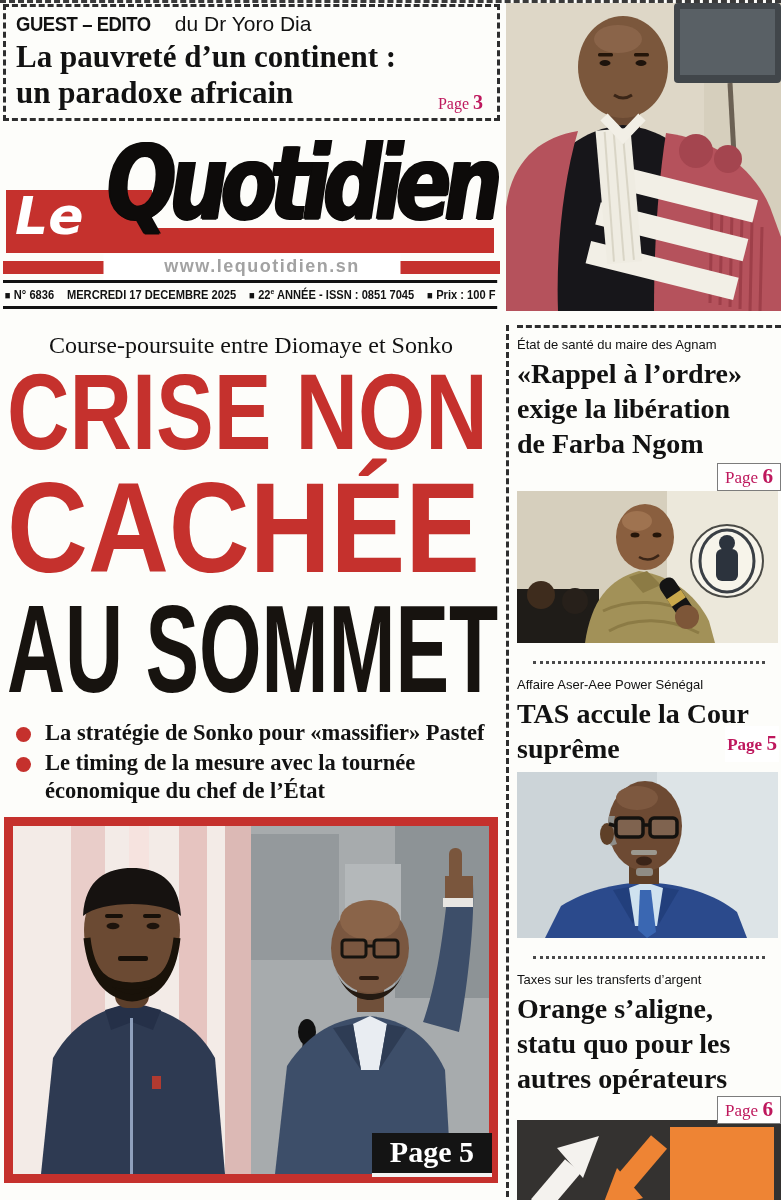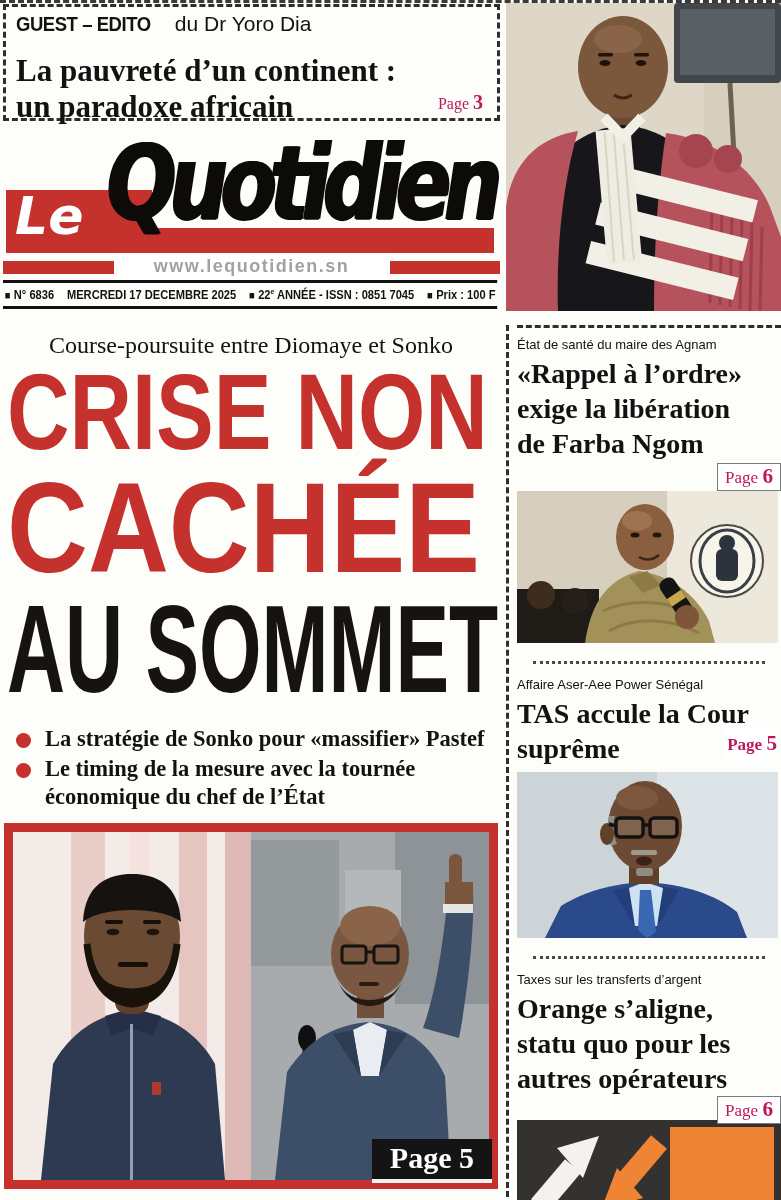--- a/index.html
+++ b/index.html
@@ -12,21 +12,21 @@
   .serif{font-family:"Liberation Serif","DejaVu Serif",serif;}
 
   
   .col-left{position:absolute;left:0;top:0;width:502px;}
   .guest-box{
     position:relative;margin:1px 2px 0 3px;border:3px dashed #2e2e2e;
     padding:5px 10px 6px 10px;height:100px;box-sizing:content-box;
   }
   .guest-kicker{font-size:21px;line-height:24px;white-space:nowrap;}
   .guest-kicker .gk-bold{display:inline-block;font-weight:bold;letter-spacing:-.5px;transform:scaleX(.88);transform-origin:left;}
-  .guest-title{font-family:"Liberation Serif",serif;font-weight:bold;font-size:31px;line-height:36px;margin-top:17px;}
+  .guest-title{font-family:"Liberation Serif",serif;font-weight:bold;font-size:31px;line-height:36px;margin-top:3px;}
   .page-label{font-family:"Liberation Serif",serif;color:#be185d;}
   .page-label b{font-size:1.25em;}
   .guest-page{position:absolute;right:14px;bottom:4px;font-size:16px;}
 
   
   .masthead{position:relative;height:133px;margin:3px 8px 0 3px;}
   .mast-red-block{position:absolute;left:3px;top:66px;width:146px;height:62px;background:#c5312d;}
   .mast-red-band{position:absolute;left:3px;right:0;top:104px;height:25px;background:#c5312d;}
   .mast-le{
     position:absolute;left:12px;top:64px;color:#fff;z-index:3;
@@ -39,42 +39,42 @@
     transform:scaleX(.97) scaleY(1.22);transform-origin:left top;
     text-shadow:1.5px 0 #0d0b0a,-1.5px 0 #0d0b0a,0 1px #0d0b0a;
   }
   .mast-bottom{position:relative;margin:4px 2px 0 3px;}
   .stripes{display:flex;height:13px;}
   .stripe{background:#c5312d;flex:1;}
   .stripe-gap{width:274px;}
   .wwwbox{
     position:absolute;top:-7px;left:50%;transform:translateX(-50%);
     width:276px;height:26px;line-height:25px;background:#fff;z-index:2;text-align:center;
-    color:#a2a2a2;font-weight:bold;font-size:18px;letter-spacing:1.5px;
+    color:#a2a2a2;font-weight:bold;font-size:18px;letter-spacing:1.5px;padding-left:21px;
   }
   .infobar{
     margin-top:6px;border-top:3px solid #121212;border-bottom:3px solid #121212;
     padding:4px 2px;display:flex;justify-content:space-between;align-items:center;
     font-weight:bold;font-size:13px;white-space:nowrap;
     width:578px;transform:scaleX(.855);transform-origin:left top;box-sizing:border-box;
   }
   .sq{font-size:11px;margin-right:4px;}
   sup{font-size:.62em;}
 
   
   .main-kicker{font-family:"Liberation Serif",serif;font-size:24px;text-align:center;margin-top:23px;}
   .hl-wrap{overflow:visible;padding-left:7px;}
   .hl{display:inline-block;font-family:"Liberation Sans",sans-serif;font-weight:bold;transform-origin:left top;white-space:nowrap;}
   .hl-1{height:104px;}
   .hl-1 .hl{font-size:84px;line-height:84px;color:#c5312d;transform:scale(1.03,1.27);}
   .hl-2{height:124px;}
   .hl-2 .hl{font-size:100px;line-height:100px;color:#c5312d;transform:scale(1.12,1.28);}
   .hl-3{height:132px;}
   .hl-3 .hl{font-size:82px;line-height:82px;color:#17130f;transform:scale(.98,1.52);}
-  .bullets{margin:6px 0 0 16px;padding:0;list-style:none;}
+  .bullets{margin:0 0 0 16px;padding:0;list-style:none;}
   .bullets li{display:flex;margin-bottom:2px;}
   .dot{flex:0 0 15px;width:15px;height:15px;border-radius:50%;background:#c5312d;margin:8px 14px 0 0;}
   .bullet-text{font-family:"Liberation Serif",serif;font-weight:bold;font-size:22.5px;line-height:28px;max-width:452px;}
 
   
   .main-photo{
     position:relative;margin:12px 0 0 4px;width:494px;height:366px;
     background:#c5312d;padding:0;box-sizing:border-box;
   }
   .main-photo svg{position:absolute;left:9px;top:9px;}

